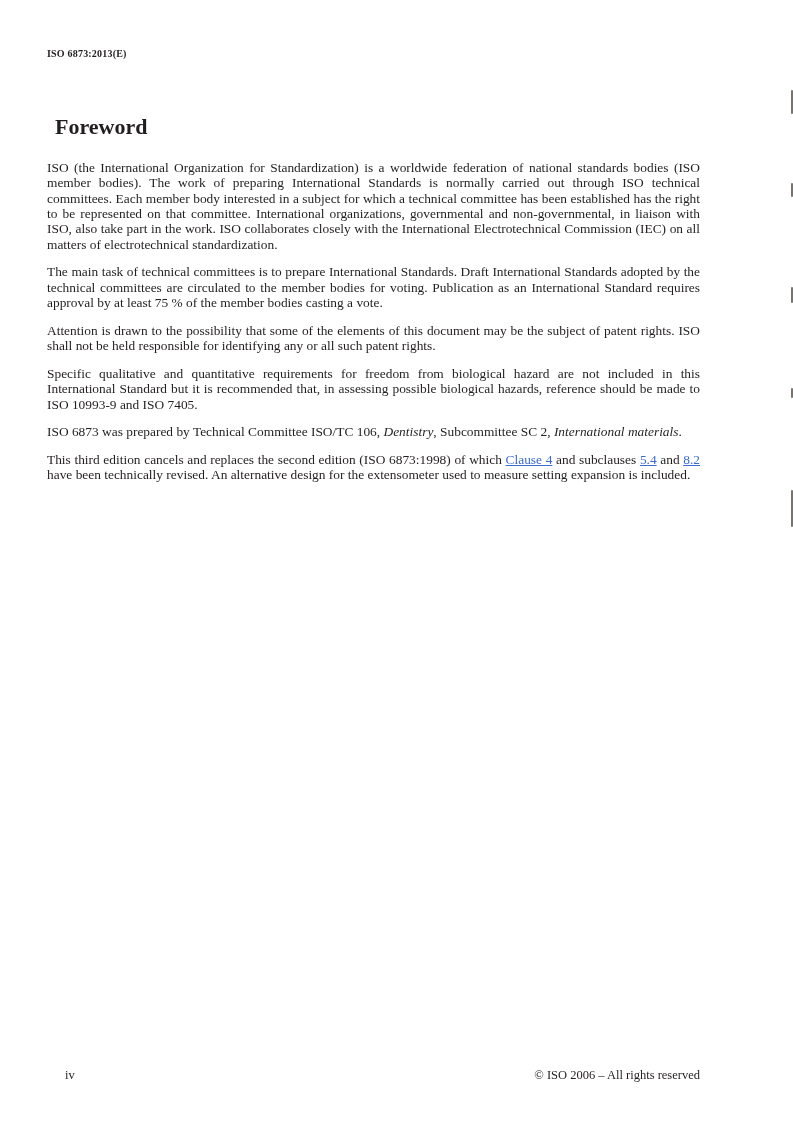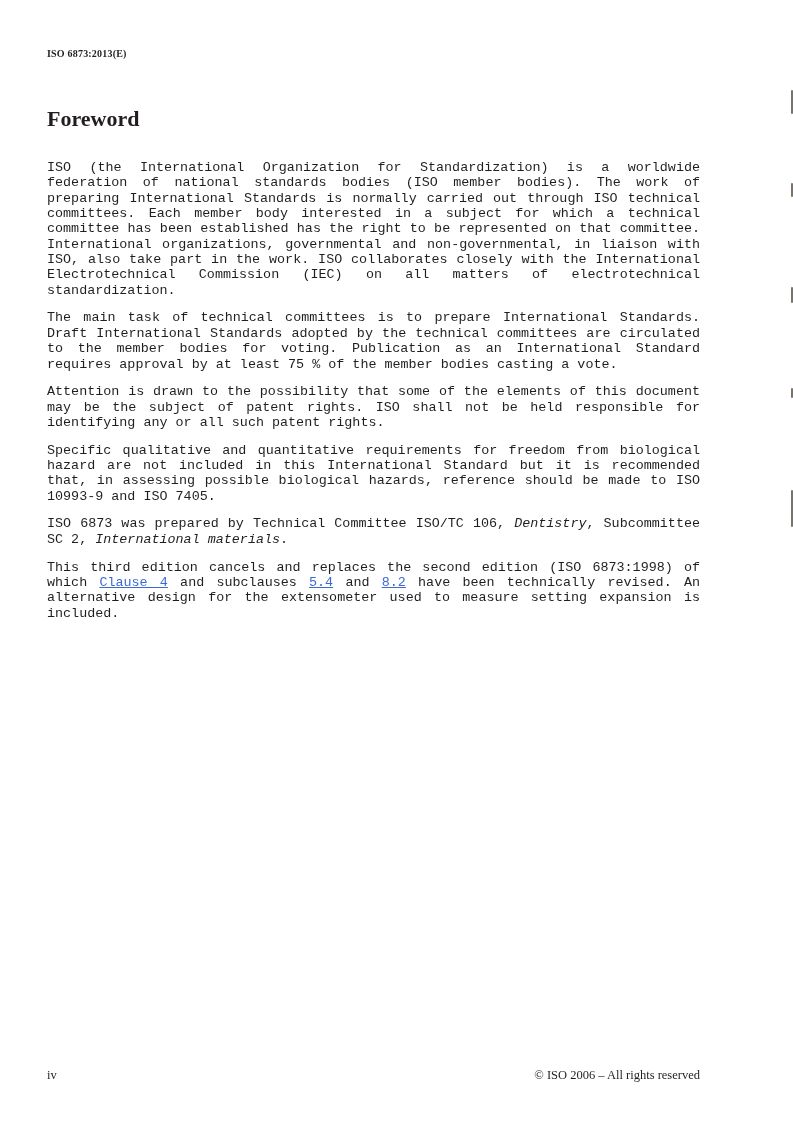--- a/index.html
+++ b/index.html
@@ -24,46 +24,45 @@
     line-height: 14px;
     letter-spacing: 0.2px;
   }
   .doc-title {
     position: absolute;
     left: 47px;
     top: 107px;
     font-size: 22px;
     font-weight: bold;
     line-height: 24px;
-    margin: 0;
+    margin: 8px;
   }
   .content {
     position: absolute;
     left: 47px;
     top: 160px;
     width: 653px;
   }
   .content p {
     margin: 0 0 12.4px 0;
     font-size: 13.4px;
     line-height: 15.35px;
     text-align: justify;
     text-justify: inter-word;
-    font-family: Liberation Mono, monospace;
   }
   .content p .italic {
     font-style: italic;
   }
   .content p a.xref {
     text-decoration: underline;
     cursor: pointer;
   }
   .doc-footer {
     position: absolute;
-    left: 47px;
+    left: 65px;
     right: 93px;
     top: 1068px;
     font-size: 12.5px;
     line-height: 14px;
   }
   .footer-page-num {
     float: left;
   }
   .footer-copyright {
     float: right;

